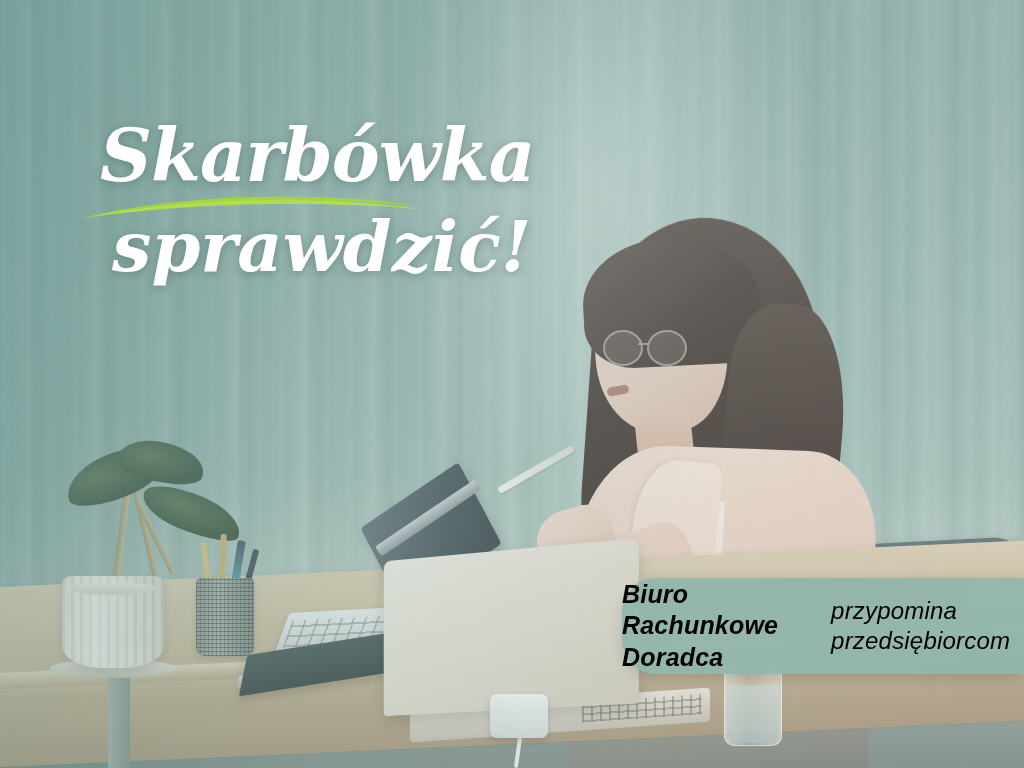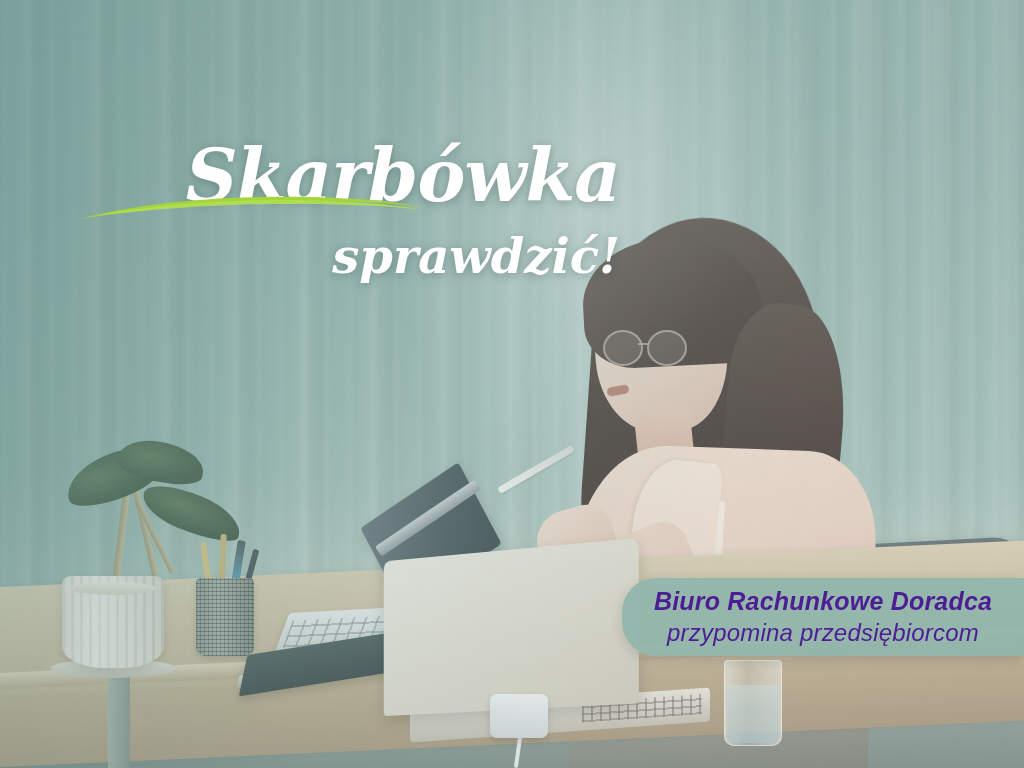--- a/index.html
+++ b/index.html
@@ -311,31 +311,30 @@
     pointer-events:none;
   }
   .tint{
     position:absolute;inset:0;
     background:linear-gradient(110deg,rgba(92,140,134,.34) 0%,rgba(120,160,152,.16) 45%,rgba(150,180,172,.04) 70%,rgba(160,180,170,0) 100%);
     pointer-events:none;
   }
 
   
   .headline{
-    position:absolute;left:100px;top:140px;width:520px;
+    position:absolute;left:100px;top:120px;width:520px;
     color:#ffffff;
     font-family:"DejaVu Serif","Liberation Serif",serif;
     font-style:italic;font-weight:700;
     text-shadow:0 2px 10px rgba(40,70,65,.35);
-    text-align:right;
   }
   .hl-line{display:block;line-height:1.0;white-space:nowrap;}
   .hl1{font-size:72px;letter-spacing:-1px;}
   .hl2{font-size:68px;margin-top:26px;margin-left:12px;}
-  .hl3{font-size:48px;margin-top:20px;margin-left:1px;}
+  .hl3{font-size:70px;margin-top:20px;margin-left:12px;}
 
   .swoosh{
     position:absolute;left:78px;top:189px;width:352px;height:34px;
     pointer-events:none;
   }
 
   .subhead{
     position:absolute;left:104px;top:458px;width:360px;
     color:#ffffff;font-size:30px;line-height:1.30;
     font-family:"Liberation Sans",sans-serif;font-weight:400;
@@ -352,26 +351,26 @@
   .logo-name{
     font-size:33px;font-weight:700;letter-spacing:2.6px;line-height:1;
     font-family:"Liberation Sans",sans-serif;
   }
   .logo-sub{
     margin-top:6px;font-size:10.5px;letter-spacing:.45px;line-height:1.32;
     font-family:"Liberation Sans",sans-serif;font-weight:400;
   }
 
   .caption{
-    position:absolute;left:622px;top:578px;width:402px;height:78px;
+    position:absolute;left:622px;top:578px;width:402px;height:96px;
     background:rgba(143,181,171,.92);
     border-radius:34px 0 0 34px;
     box-shadow:0 4px 14px rgba(0,0,0,.14);
-    display:flex;flex-direction:column;align-items:center;justify-content:center;
-    color:#4c1d95;font-style:italic;
+    display:flex;flex-direction:row;align-items:center;justify-content:center;
+    color:#000000;font-style:italic;
     font-family:"Liberation Sans",sans-serif;
   }
   .cap1{font-size:25px;font-weight:700;line-height:1.25;letter-spacing:.2px;}
   .cap2{font-size:24px;font-weight:400;line-height:1.25;letter-spacing:.2px;}
 </style>
 </head>
 <body>
 
 <div class="stage">
 

